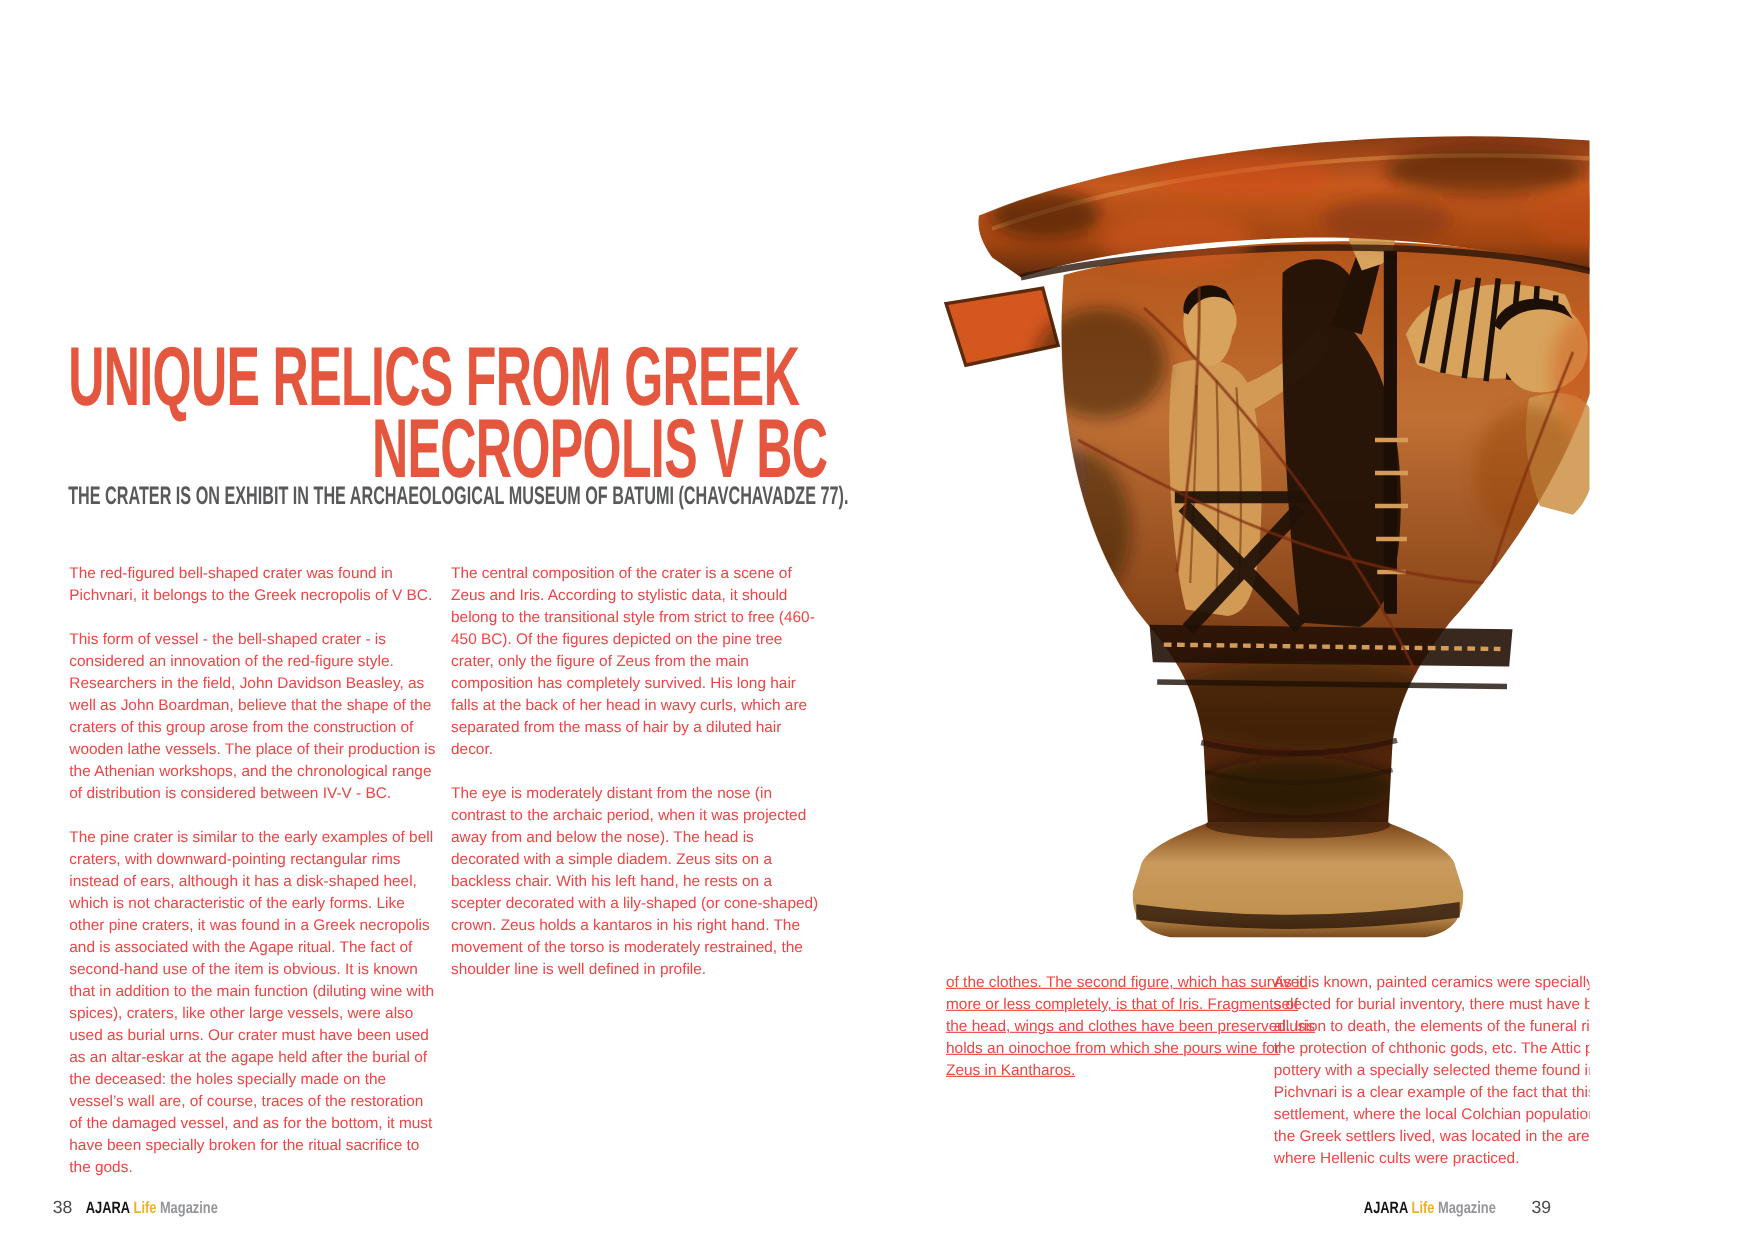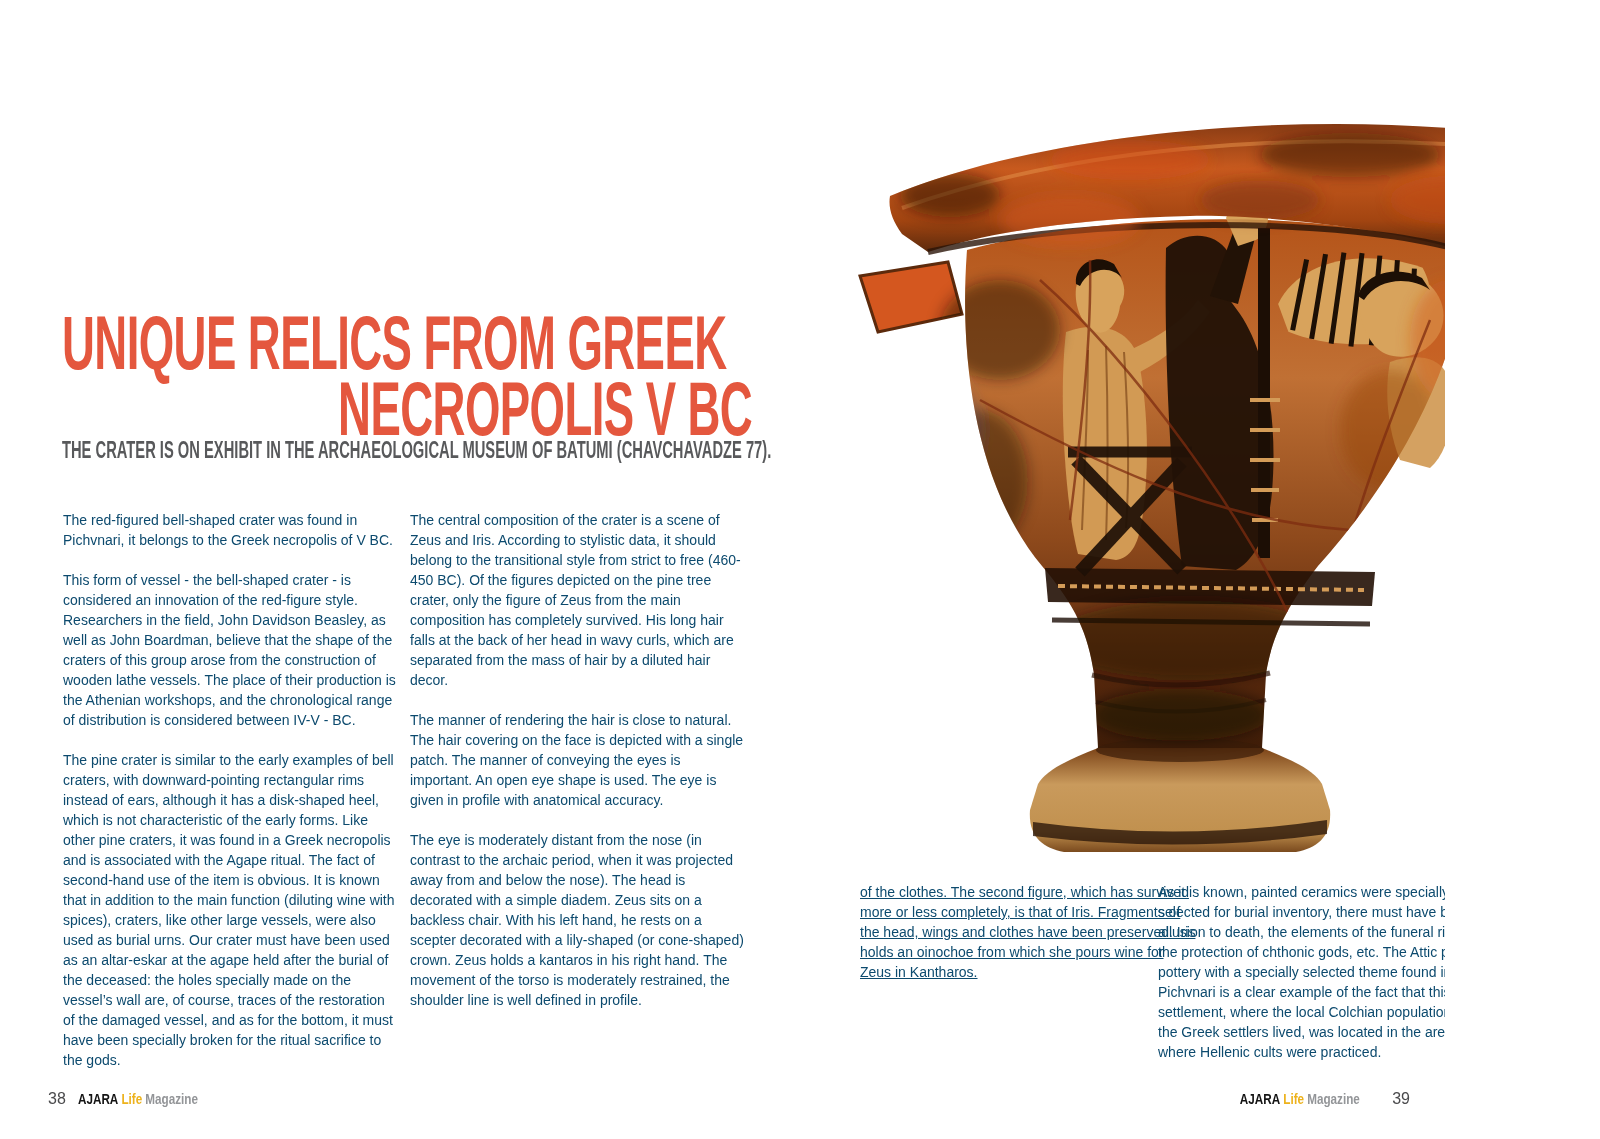--- a/index.html
+++ b/index.html
@@ -14,21 +14,21 @@
             letter-spacing:-1px; white-space:nowrap; }
   .t-line .cond { display:inline-block; transform:scaleX(0.60); transform-origin:0 50%; }
   .t-line.t2 { text-align:center; }
   .t-line.t2 .cond { transform-origin:100% 50%; }
   .subtitle { position:absolute; left:62px; top:437px; width:684px;
               color:#58595B; font-weight:bold; font-size:23px; line-height:26px;
               white-space:nowrap; }
   .subtitle .cond { display:inline-block; transform:scaleX(0.64); transform-origin:0 50%; }
   
   .col { position:absolute; width:336px; font-size:14px; line-height:20px;
-         color:#0c4a6e; text-align:left; }
+         color:#ef4444; text-align:left; }
   .col p { margin:0 0 20px 0; }
   .col p:last-child { margin-bottom:0; }
   .col p.nogap { margin-bottom:0;text-decoration:underline; }
   .col-1 { left:63px;  top:510px; }
   .col-2 { left:410px; top:510px; }
   .col-3 { left:860px;  top:882px; }
   .col-4 { left:1158px; top:882px; }
   
   .photo { position:absolute; left:830px; top:100px; width:700px; height:760px; }
   
@@ -62,21 +62,20 @@
     </div>
 
     <div class="col col-1">
       <p>The red-figured bell-shaped crater was found in Pichvnari, it belongs to the Greek necropolis of V BC.</p>
       <p>This form of vessel - the bell-shaped crater - is considered an innovation of the red-figure style. Researchers in the field, John Davidson Beasley, as well as John Boardman, believe that the shape of the craters of this group arose from the construction of wooden lathe vessels. The place of their production is the Athenian workshops, and the chronological range of distribution is considered between IV-V - BC.</p>
       <p>The pine crater is similar to the early examples of bell craters, with downward-pointing rectangular rims instead of ears, although it has a disk-shaped heel, which is not characteristic of the early forms. Like other pine craters, it was found in a Greek necropolis and is associated with the Agape ritual. The fact of second-hand use of the item is obvious. It is known that in addition to the main function (diluting wine with spices), craters, like other large vessels, were also used as burial urns. Our crater must have been used as an altar-eskar at the agape held after the burial of the deceased: the holes specially made on the vessel’s wall are, of course, traces of the restoration of the damaged vessel, and as for the bottom, it must have been specially broken for the ritual sacrifice to the gods.</p>
     </div>
 
     <div class="col col-2">
       <p>The central composition of the crater is a scene of Zeus and Iris. According to stylistic data, it should belong to the transitional style from strict to free (460-450 BC). Of the figures depicted on the pine tree crater, only the figure of Zeus from the main composition has completely survived. His long hair falls at the back of her head in wavy curls, which are separated from the mass of hair by a diluted hair decor.</p>
-      <p>The manner of rendering the hair is close to natural. The hair covering on the face is depicted with a single patch. The manner of conveying the eyes is important. An open eye shape is used. The eye is given in profile with anatomical accuracy.</p>
       <p>The eye is moderately distant from the nose (in contrast to the archaic period, when it was projected away from and below the nose). The head is decorated with a simple diadem. Zeus sits on a backless chair. With his left hand, he rests on a scepter decorated with a lily-shaped (or cone-shaped) crown. Zeus holds a kantaros in his right hand. The movement of the torso is moderately restrained, the shoulder line is well defined in profile.</p>
     </div>
 
     <footer class="footer f-left">
       <span class="pagenum">38</span><span class="brand"><span class="b-a">AJARA</span><span class="b-l">Life</span><span class="b-m">Magazine</span></span>
     </footer>
   </section>
 
   <section>
 

